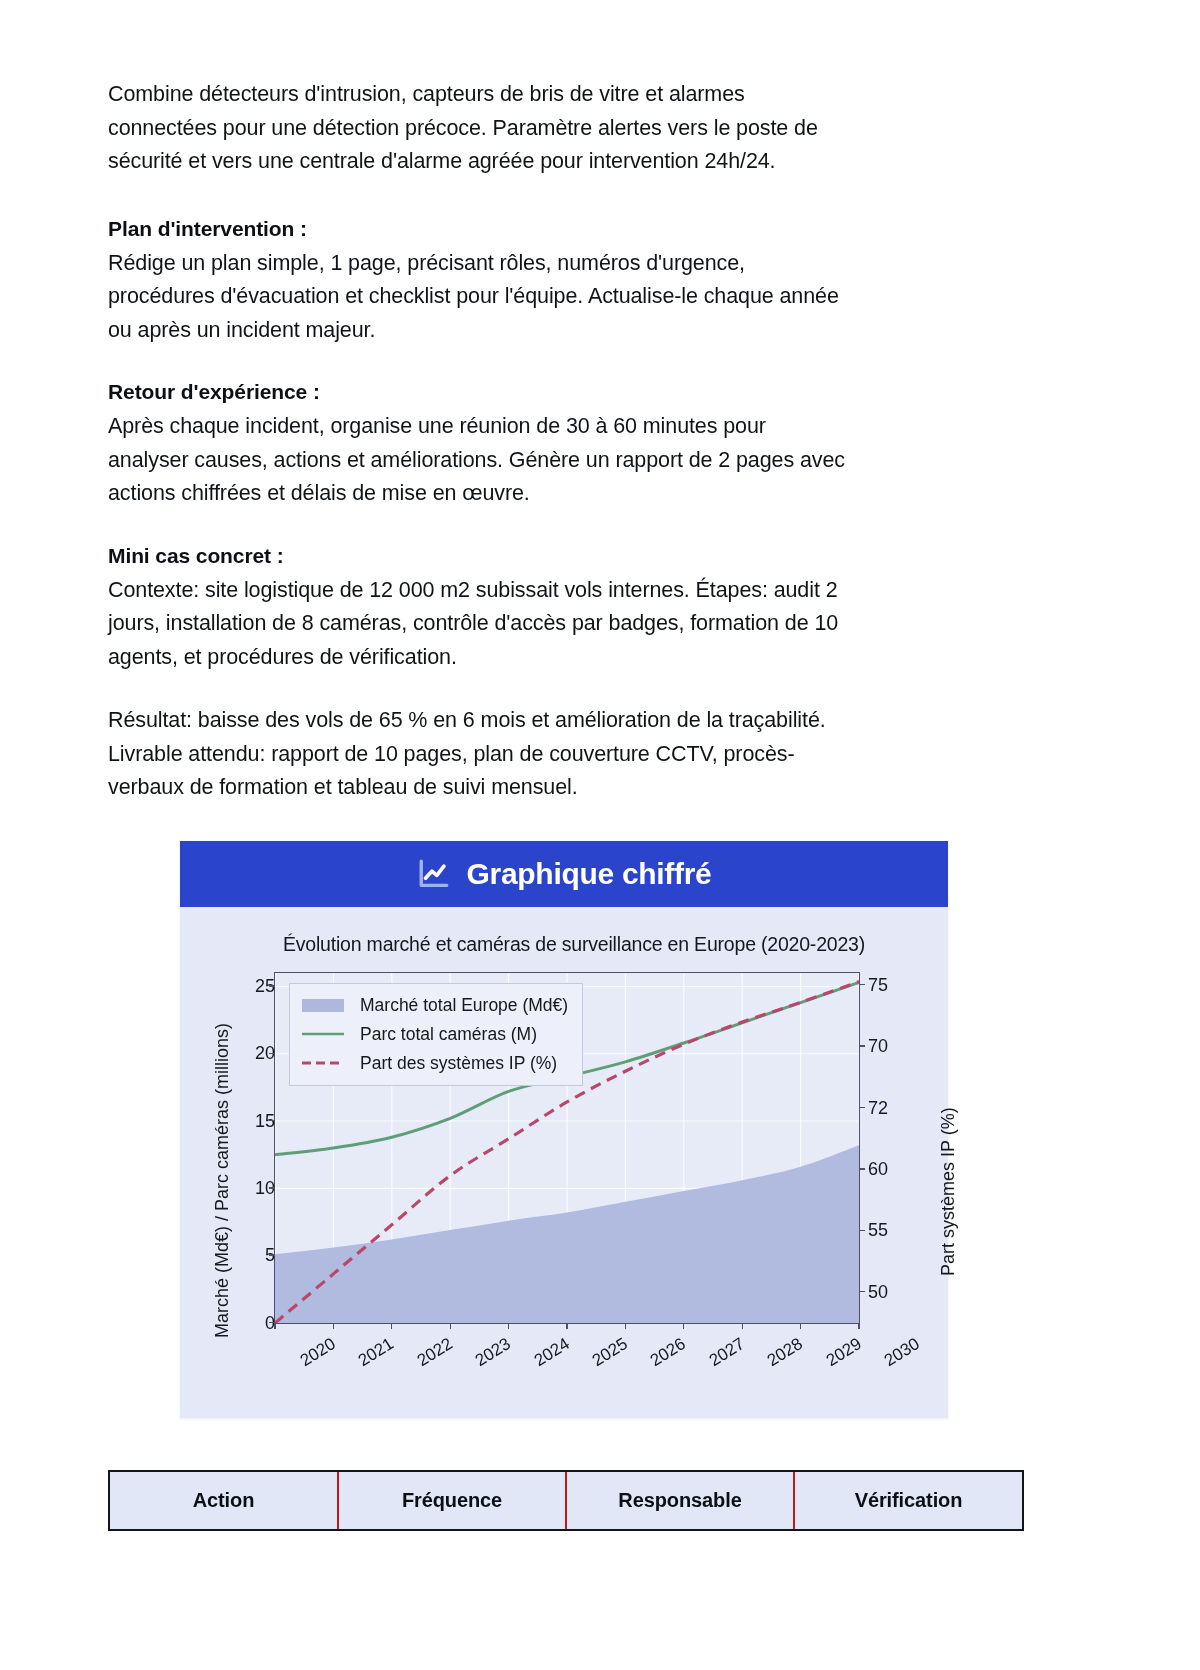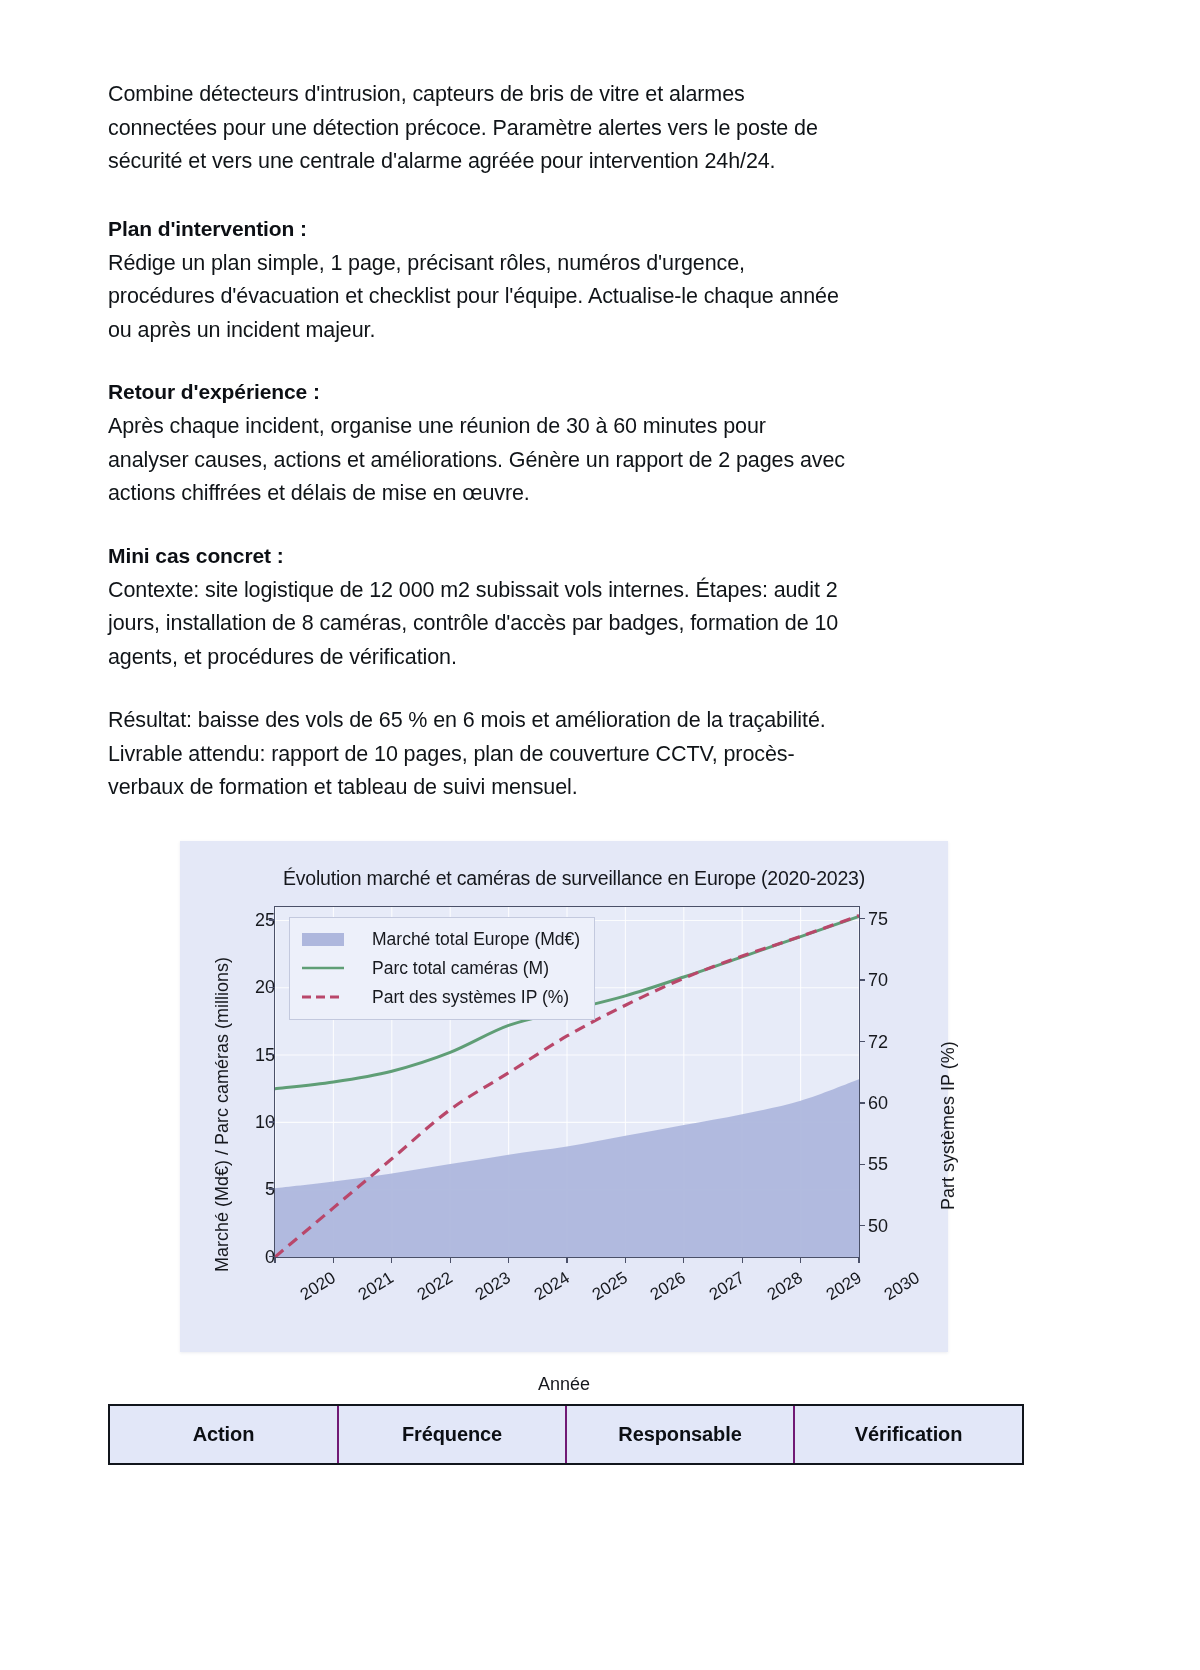--- a/index.html
+++ b/index.html
@@ -169,21 +169,21 @@
     top: 10px;
     background: #edf0fa;
     border: 1px solid #c3c9de;
     padding: 7px 14px 7px 10px;
     z-index: 5;
   }
   .legend-row {
     display: flex;
     align-items: center;
     height: 29px;
-    gap: 26px;
+    gap: 14px;
   }
   .legend-mark { width: 46px; height: 18px; flex: 0 0 46px; position: relative; }
   .legend-label { font-size: 17.5px; color: #16181d; white-space: nowrap; }
 
   .swatch-area {
     position: absolute;
     left: 2px; top: 3px;
     width: 42px; height: 13px;
     background: #aeb7dd;
   }
@@ -195,21 +195,21 @@
     border: 2px solid #11151c;
     border-collapse: collapse;
   }
   table.info-table {
     width: 100%;
     border-collapse: collapse;
     table-layout: fixed;
   }
   table.info-table th {
     background: #e2e7f8;
-    border-right: 2px solid #701a75;
+    border-right: 2px solid #b91c1c;
     font-size: 20px;
     font-weight: bold;
     color: #0c0f14;
     padding: 17px 6px;
     text-align: center;
     letter-spacing: -0.1px;
   }
   table.info-table th:last-child { border-right: none; text-align: center; }
 </style>
 </head>
@@ -233,30 +233,36 @@
 
   <h3 class="heading">Mini cas concret :</h3>
   <p class="para">Contexte: site logistique de 12 000 m2 subissait vols internes. Étapes: audit 2 jours, installation de 8 caméras, contrôle d'accès par badges, formation de 10 agents, et procédures de vérification.</p>
 
   <div class="gap-sm"></div>
 
   <p class="para">Résultat: baisse des vols de 65 % en 6 mois et amélioration de la traçabilité. Livrable attendu: rapport de 10 pages, plan de couverture CCTV, procès-verbaux de formation et tableau de suivi mensuel.</p>
 
   <div class="chart-card">
 
+    <div class="chart-banner">
+      <svg class="banner-icon" viewBox="0 0 24 24" aria-hidden="true">
+        <path d="M3 3 L3 20 L21 20" fill="none" stroke="#9fb0f5" stroke-width="2.4" stroke-linecap="round" stroke-linejoin="round"></path>
+        <path d="M6 15 L10.5 10 L14 13 L19 6.5" fill="none" stroke="#ffffff" stroke-width="2.6" stroke-linecap="round" stroke-linejoin="round"></path>
+      </svg>
+      <span class="banner-title">Graphique chiffré</span>
+    </div>
 
     <div class="chart-body">
 
       <div class="chart-title">Évolution marché et caméras de surveillance en Europe (2020-2023)</div>
 
       <div class="plot-wrap">
 
         <div class="ylabel-left">Marché (Md€) / Parc caméras (millions)</div>
         <div class="ylabel-right">Part systèmes IP (%)</div>
-        <div class="xlabel">Année</div>
 
         <div class="plot-area" id="plot-area">
 
           <svg id="plot-svg" viewBox="0 0 586 352" preserveAspectRatio="none" style="position:absolute;left:0;top:0;width:100%;height:100%;">
               <line x1="0" y1="352" x2="586" y2="352" stroke="#ffffff" stroke-width="1.1" opacity="0.85"></line>
               <line x1="0" y1="284.3076923076923" x2="586" y2="284.3076923076923" stroke="#ffffff" stroke-width="1.1" opacity="0.85"></line>
               <line x1="0" y1="216.6153846153846" x2="586" y2="216.6153846153846" stroke="#ffffff" stroke-width="1.1" opacity="0.85"></line>
               <line x1="0" y1="148.92307692307693" x2="586" y2="148.92307692307693" stroke="#ffffff" stroke-width="1.1" opacity="0.85"></line>
               <line x1="0" y1="81.23076923076923" x2="586" y2="81.23076923076923" stroke="#ffffff" stroke-width="1.1" opacity="0.85"></line>
               <line x1="0" y1="13.538461538461547" x2="586" y2="13.538461538461547" stroke="#ffffff" stroke-width="1.1" opacity="0.85"></line>

